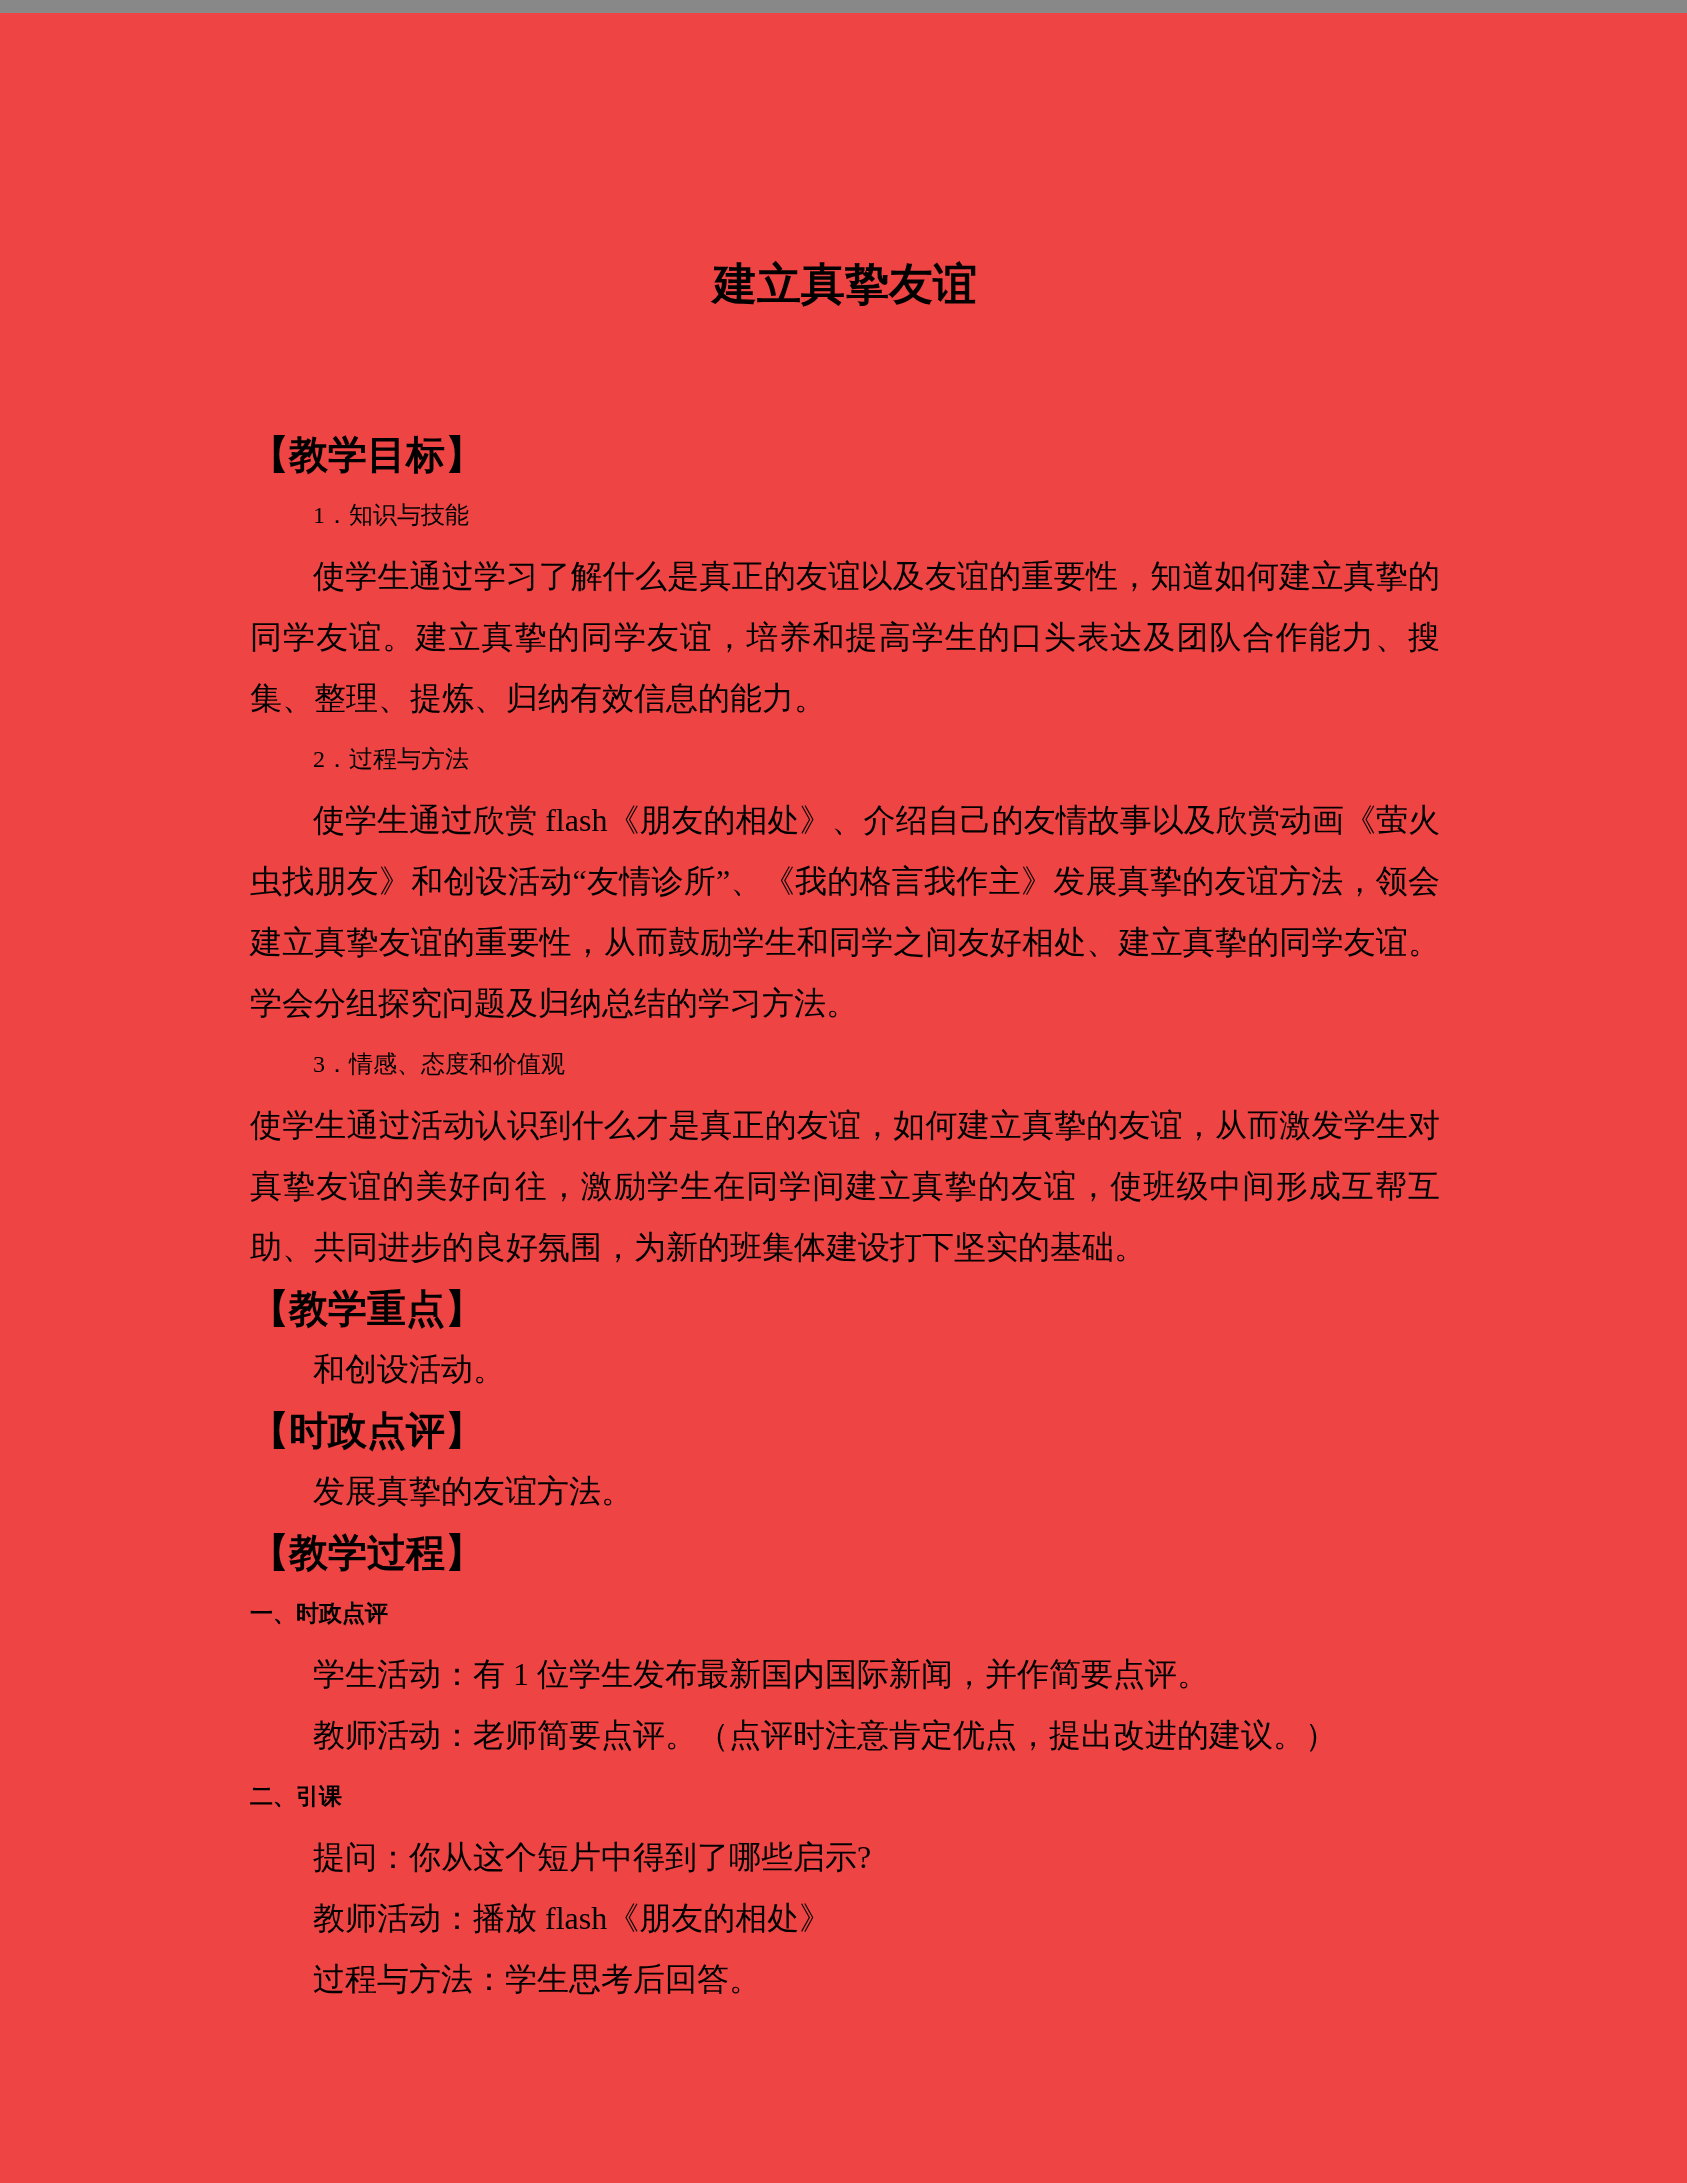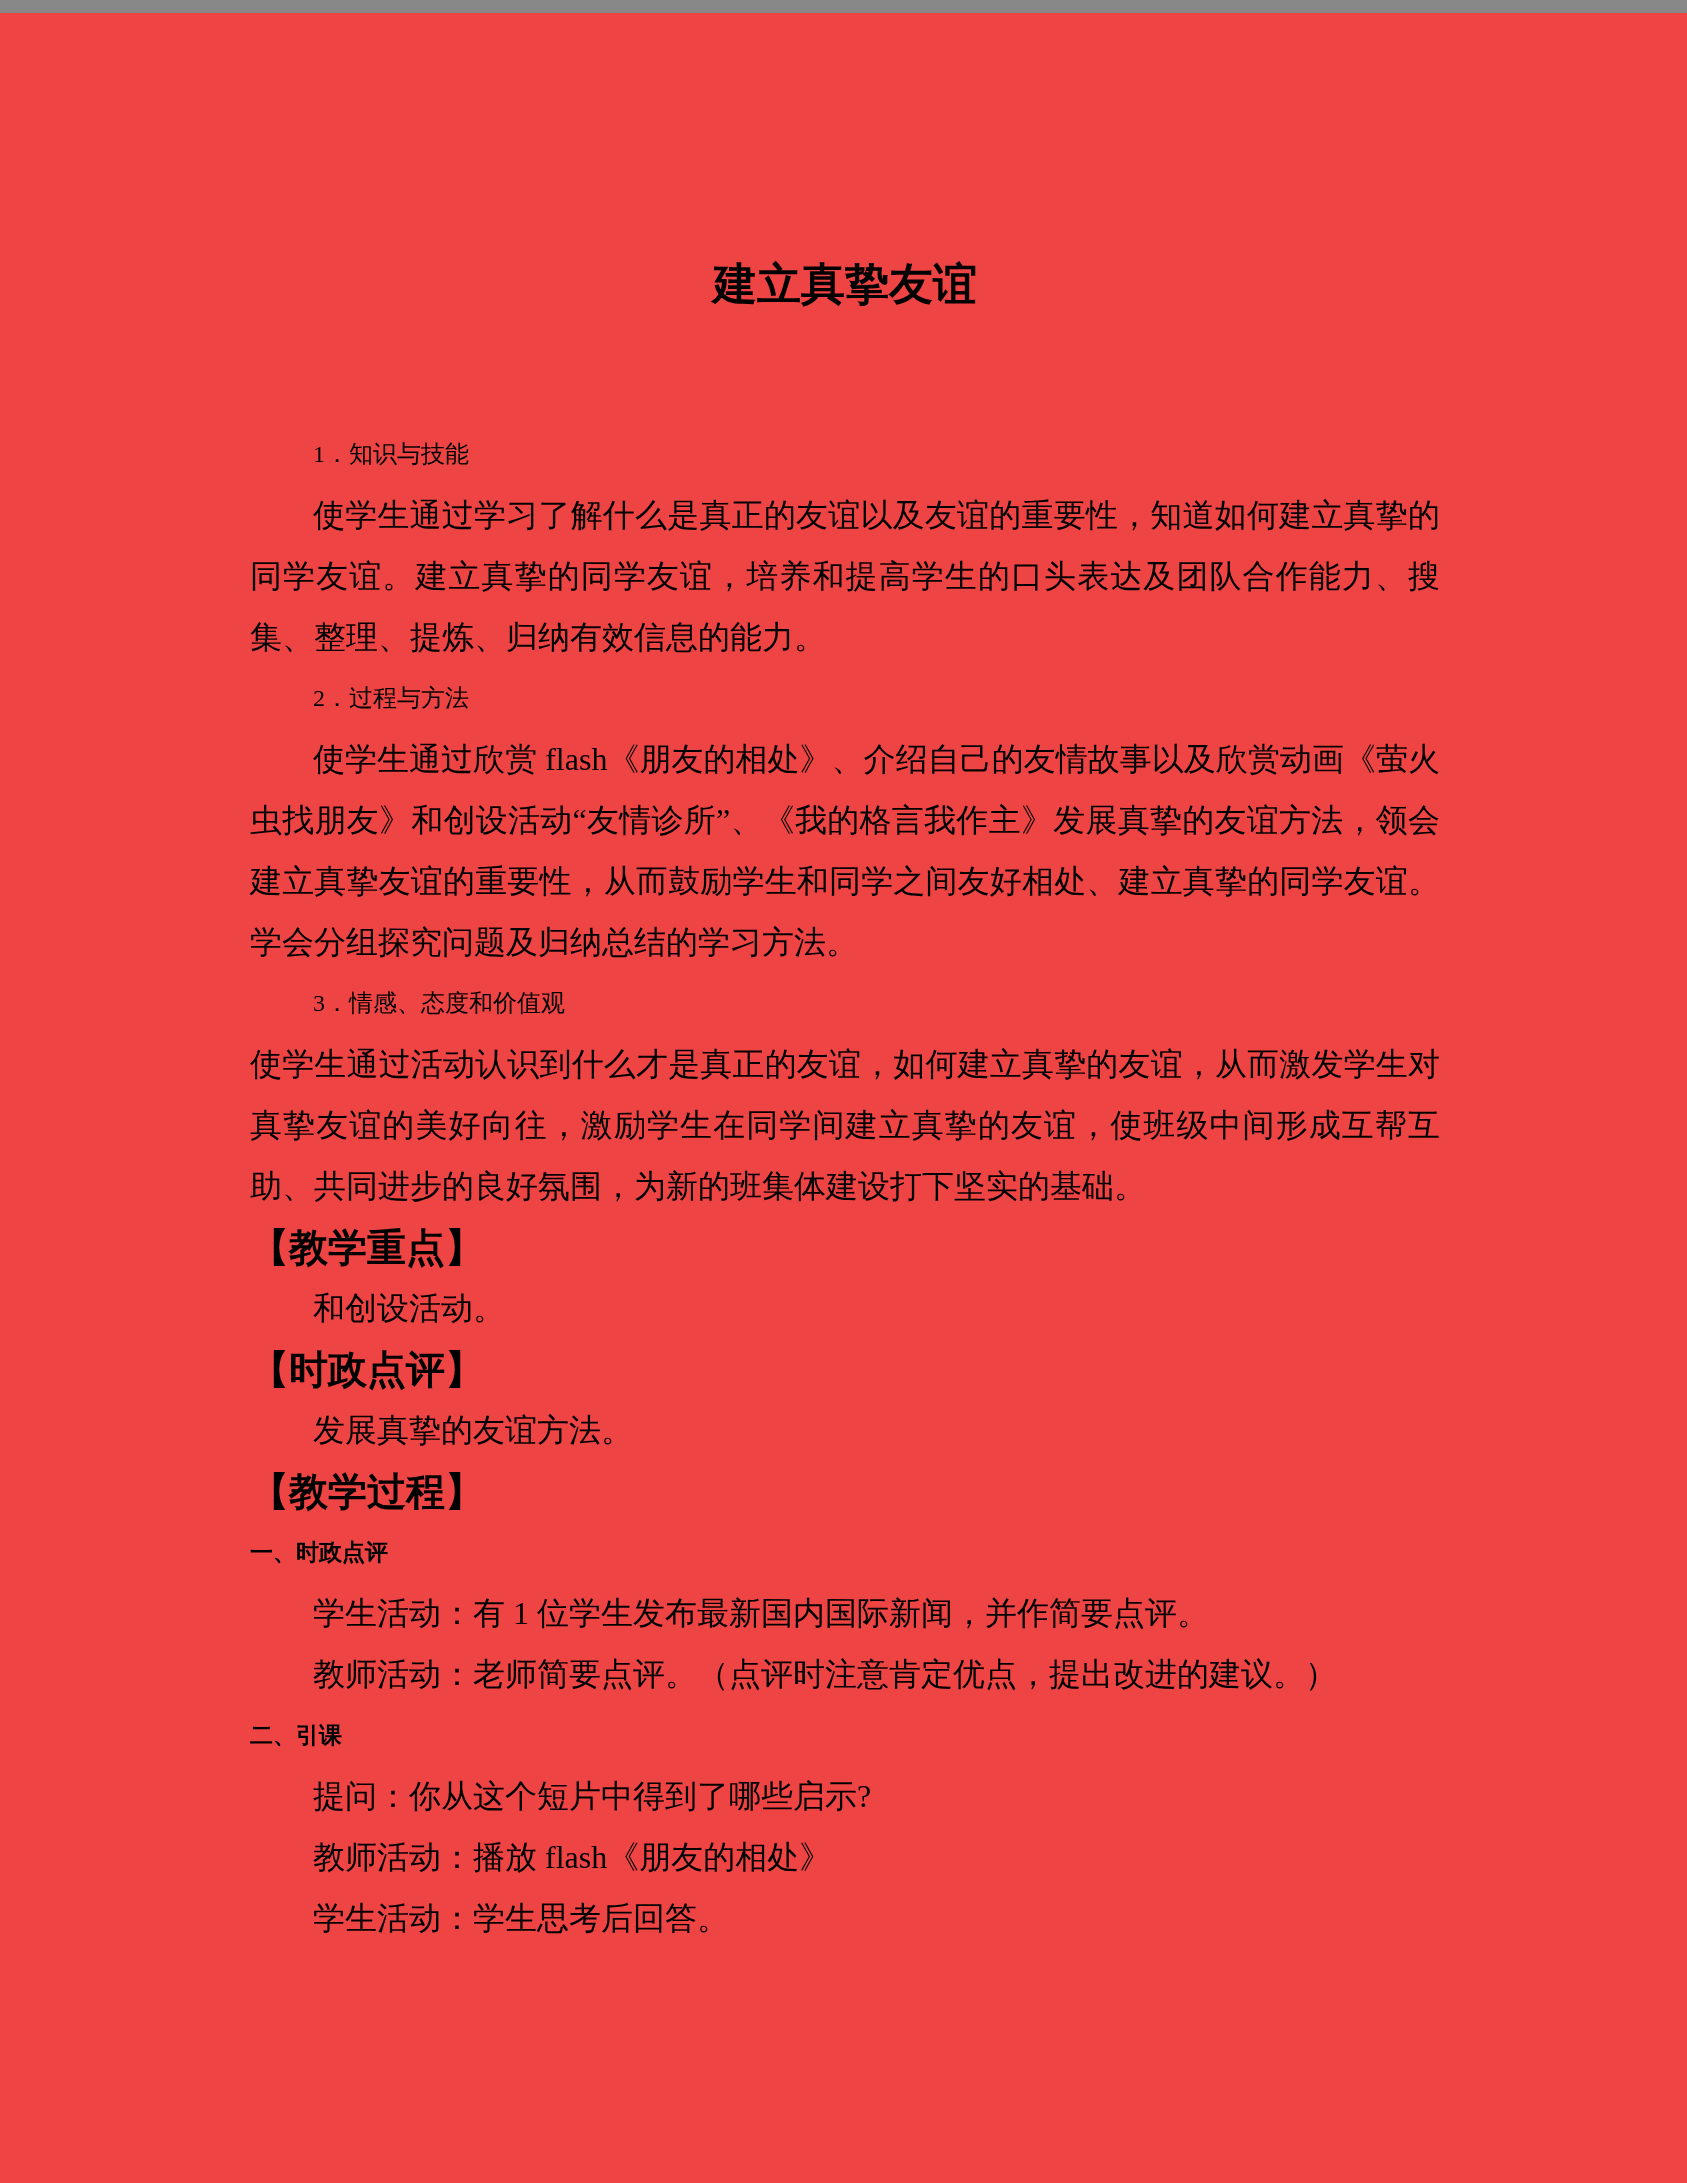--- a/index.html
+++ b/index.html
@@ -53,33 +53,34 @@
     text-align: justify;
   }
   .body.indent { text-indent: 63px; }
 </style>
 </head>
 <body>
 
 <div class="page">
   <div class="doc-title">建立真挚友谊</div>
   <div class="doc-body">
+      <div class="heading">【教学目标】</div>
       <div class="numbered">1．知识与技能</div>
       <div class="body indent">使学生通过学习了解什么是真正的友谊以及友谊的重要性，知道如何建立真挚的同学友谊。建立真挚的同学友谊，培养和提高学生的口头表达及团队合作能力、搜集、整理、提炼、归纳有效信息的能力。</div>
       <div class="numbered">2．过程与方法</div>
       <div class="body indent">使学生通过欣赏 flash《朋友的相处》、介绍自己的友情故事以及欣赏动画《萤火虫找朋友》和创设活动“友情诊所”、《我的格言我作主》发展真挚的友谊方法，领会建立真挚友谊的重要性，从而鼓励学生和同学之间友好相处、建立真挚的同学友谊。学会分组探究问题及归纳总结的学习方法。</div>
       <div class="numbered">3．情感、态度和价值观</div>
       <div class="body">使学生通过活动认识到什么才是真正的友谊，如何建立真挚的友谊，从而激发学生对真挚友谊的美好向往，激励学生在同学间建立真挚的友谊，使班级中间形成互帮互助、共同进步的良好氛围，为新的班集体建设打下坚实的基础。</div>
       <div class="heading">【教学重点】</div>
       <div class="body indent">和创设活动。</div>
       <div class="heading">【时政点评】</div>
       <div class="body indent">发展真挚的友谊方法。</div>
       <div class="heading">【教学过程】</div>
       <div class="list-heading">一、时政点评</div>
       <div class="body indent">学生活动：有 1 位学生发布最新国内国际新闻，并作简要点评。</div>
       <div class="body indent">教师活动：老师简要点评。（点评时注意肯定优点，提出改进的建议。）</div>
       <div class="list-heading">二、引课</div>
       <div class="body indent">提问：你从这个短片中得到了哪些启示?</div>
       <div class="body indent">教师活动：播放 flash《朋友的相处》</div>
-      <div class="body indent">学生活动：学生思考后回答。</div>
+      <div class="body indent">过程与方法：学生思考后回答。</div>
     </div>
 </div>
 
 
 </body></html>

